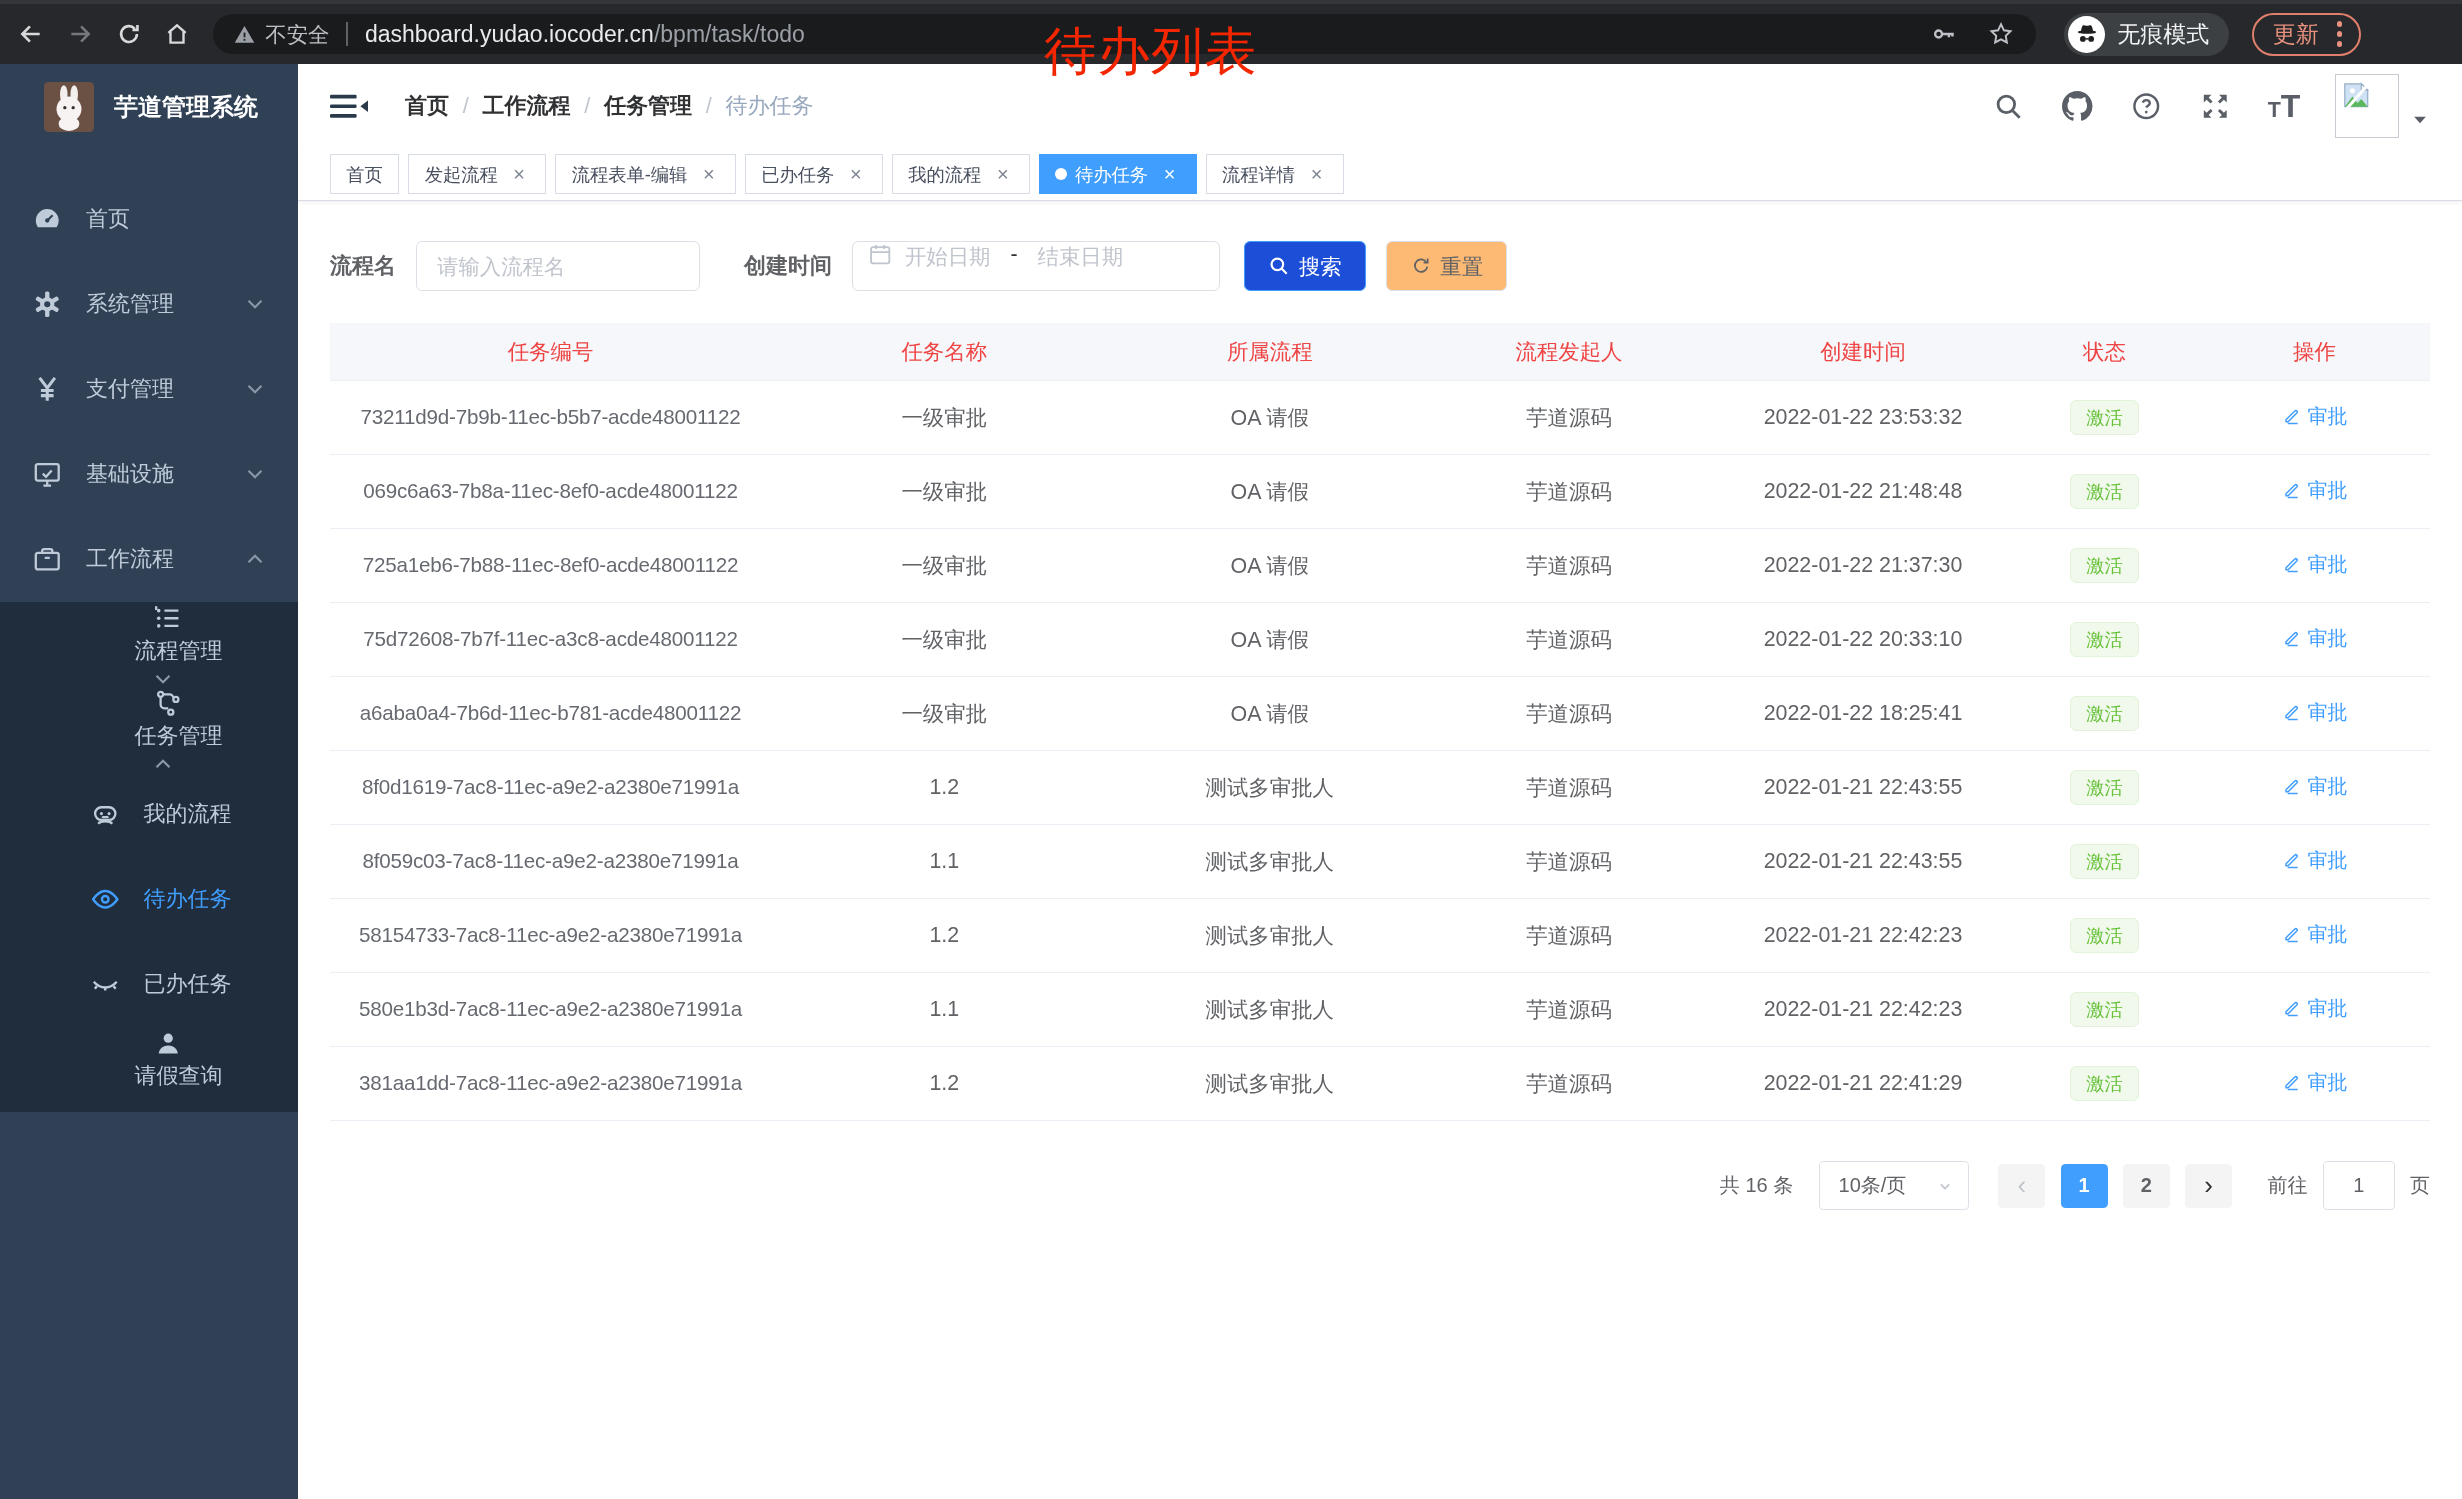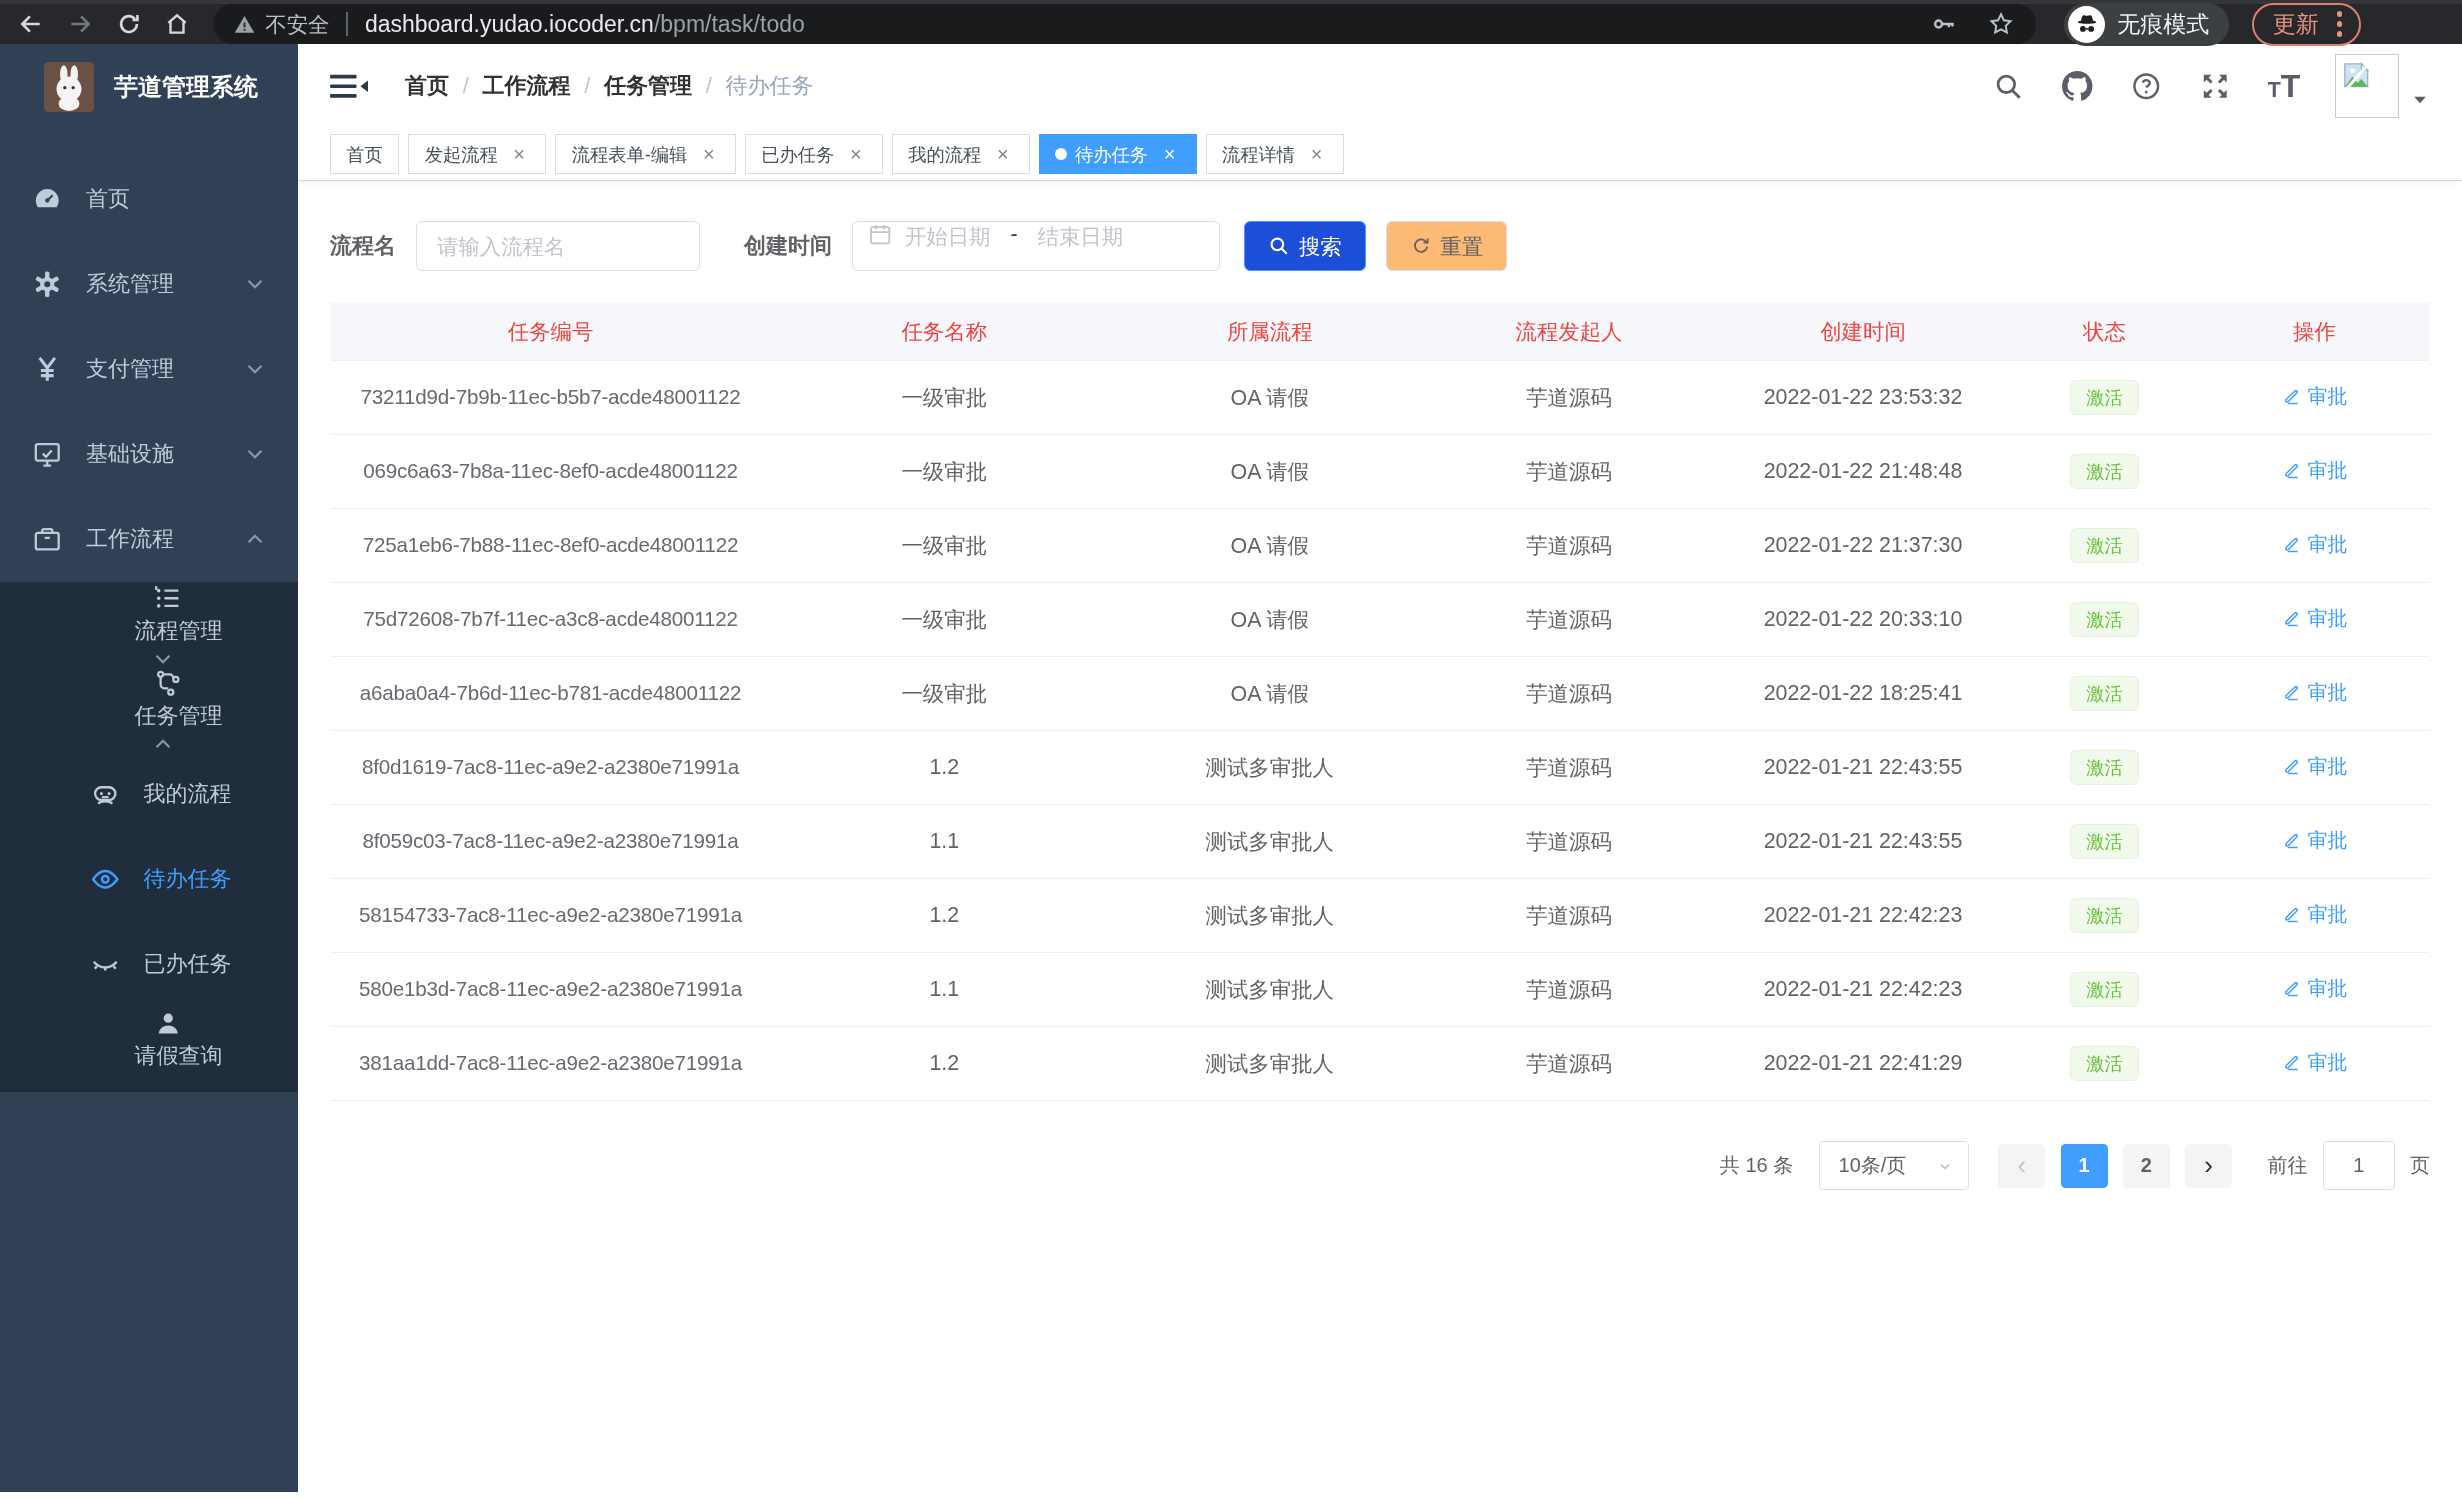--- a/index.html
+++ b/index.html
@@ -1,20 +1,20 @@
 <!DOCTYPE html>
 <html style="font-size:12.2px"><head>
 <meta charset="utf-8">
 <style>
   * { margin:0; padding:0; box-sizing:border-box; }
   body { font-family:"Liberation Sans","DejaVu Sans",sans-serif; background:#fff; }
   .screen { position:relative; width:2462px; height:1500px; overflow:hidden; background:#fff; }
 
   
-  .chrome { position:relative; height:44px; background:#27282b; border-top:4.6px solid #35363a; display:flex; align-items:center; }
+  .chrome { position:relative; height:64px; background:#27282b; border-top:4.6px solid #35363a; display:flex; align-items:center; }
   .chrome .navbtn { width:35px; height:35px; margin-left:13.7px; display:flex; align-items:center; justify-content:center; color:#d6d8da; }
   .chrome .navbtn svg { width:26px; height:26px; }
   .chrome .navbtn.dim { color:#74787d; }
   .omnibox { margin-left:18.3px; height:40px; width:1823px; background:#1a1b1d; border-radius:20px; display:flex; align-items:center; padding:0 20px; color:#bdc1c6; }
   .omnibox .warn svg { width:23px; height:23px; display:block; }
   .omnibox .sec { margin-left:9.2px; font-size:21.4px; color:#bdc1c6; }
   .omnibox .sep { width:1.5px; height:24.4px; background:#5f6368; margin:0 17px; }
   .omnibox .host { font-size:23px; color:#e8eaed; }
   .omnibox .path { font-size:23px; color:#9aa0a6; }
   .omnibox .spacer { flex:1; }
@@ -192,20 +192,21 @@
     <div class="update">
       <span class="lbl">更新</span>
       <span class="dots">
           <i></i>
           <i></i>
           <i></i>
         </span>
     </div>
   </div>
 
+  <div class="annotation">待办列表</div>
 
   <div class="app">
 
     <aside class="sidebar">
       <div class="logo">
         <span class="logo-img">
           <svg viewBox="0 0 24 24">
               <rect width="24" height="24" fill="#6b5044"></rect>
               <ellipse cx="9.5" cy="6" rx="1.8" ry="4.5" fill="#f3efee"></ellipse>
               <ellipse cx="14.5" cy="6" rx="1.8" ry="4.5" fill="#f3efee"></ellipse>

